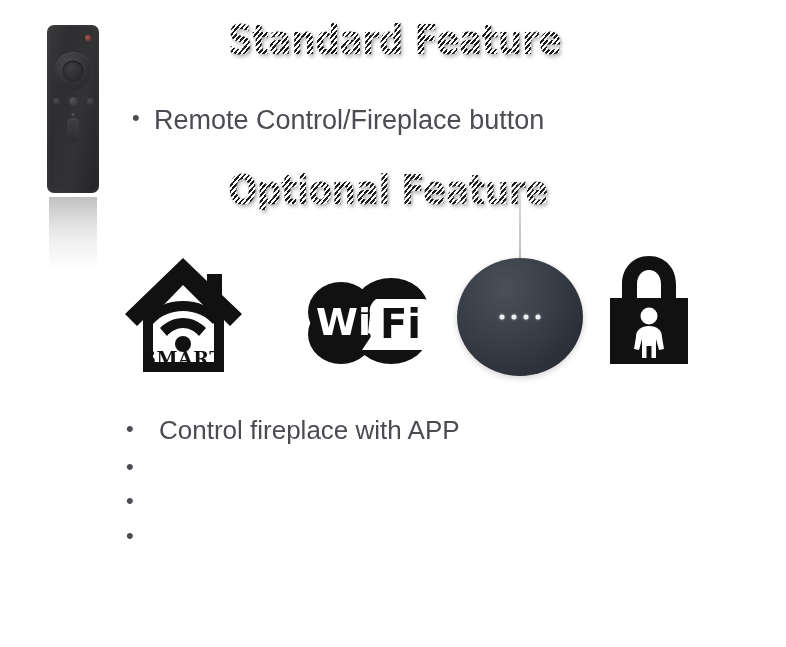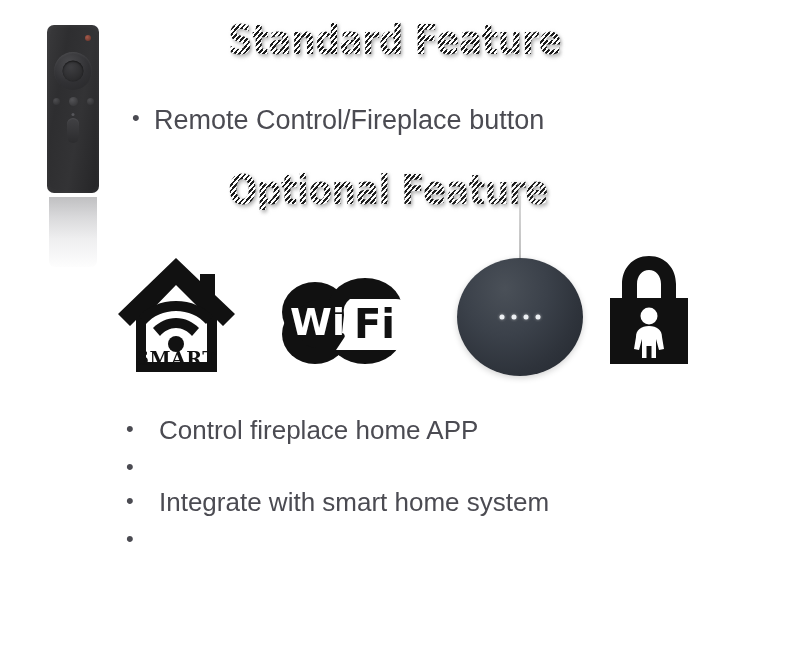--- a/index.html
+++ b/index.html
@@ -195,22 +195,22 @@
   
   .icon-row {
     position: absolute;
     left: 0;
     top: 196px;
     width: 786px;
     height: 190px;
   }
   .icon-slot { position: absolute; }
 
-  #icon-smart-home { left: 114px; top: 58px; width: 125px; height: 125px; }
-  #icon-wifi       { left: 270px; top: 76px; width: 150px; height: 100px; }
+  #icon-smart-home { left: 121px; top: 58px; width: 125px; height: 125px; }
+  #icon-wifi       { left: 296px; top: 76px; width: 150px; height: 100px; }
   #icon-speaker    { left: 440px; top: 0px;  width: 160px; height: 188px; }
   #icon-child-lock { left: 608px; top: 58px; width: 82px;  height: 112px; }
 
   .svg-block { display: block; width: 100%; height: 100%; }
 
   
   .speaker-cable {
     position: absolute;
     left: 50%;
     top: 0;
@@ -335,27 +335,26 @@
 
         <circle cx="41" cy="62" r="8.5" fill="#ffffff"></circle>
         <path d="M41 72 C33 72 28 76 28 83 L26 95 L31 96 L34 85 L34 104 L38.5 104 L38.5 92 L43.5 92 L43.5 104 L48 104 L48 85 L51 96 L56 95 L54 83 C54 76 49 72 41 72 Z" fill="#ffffff"></path>
       </svg>
     </div>
   </div>
 
   <div class="bullets-bottom">
     <div class="bullet-row">
       <span class="bullet-dot">•</span>
-      <span class="bullet-text">Control fireplace home APP</span>
+      <span class="bullet-text">Control fireplace with APP</span>
     </div>
     <div class="bullet-row">
       <span class="bullet-dot">•</span>
     </div>
     <div class="bullet-row">
       <span class="bullet-dot">•</span>
-      <span class="bullet-text">Integrate with smart home system</span>
     </div>
     <div class="bullet-row">
       <span class="bullet-dot">•</span>
     </div>
   </div>
 
 </div>
 
 </body></html>

